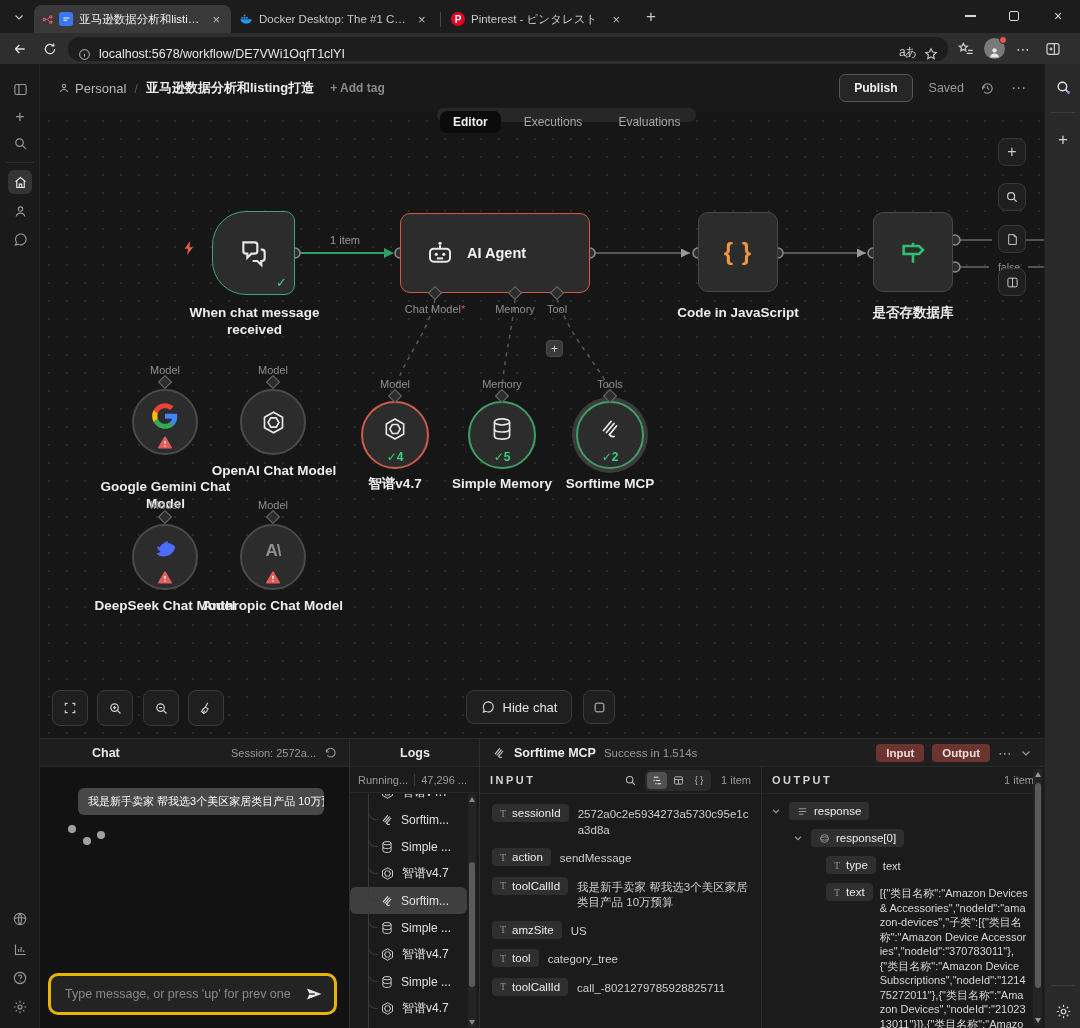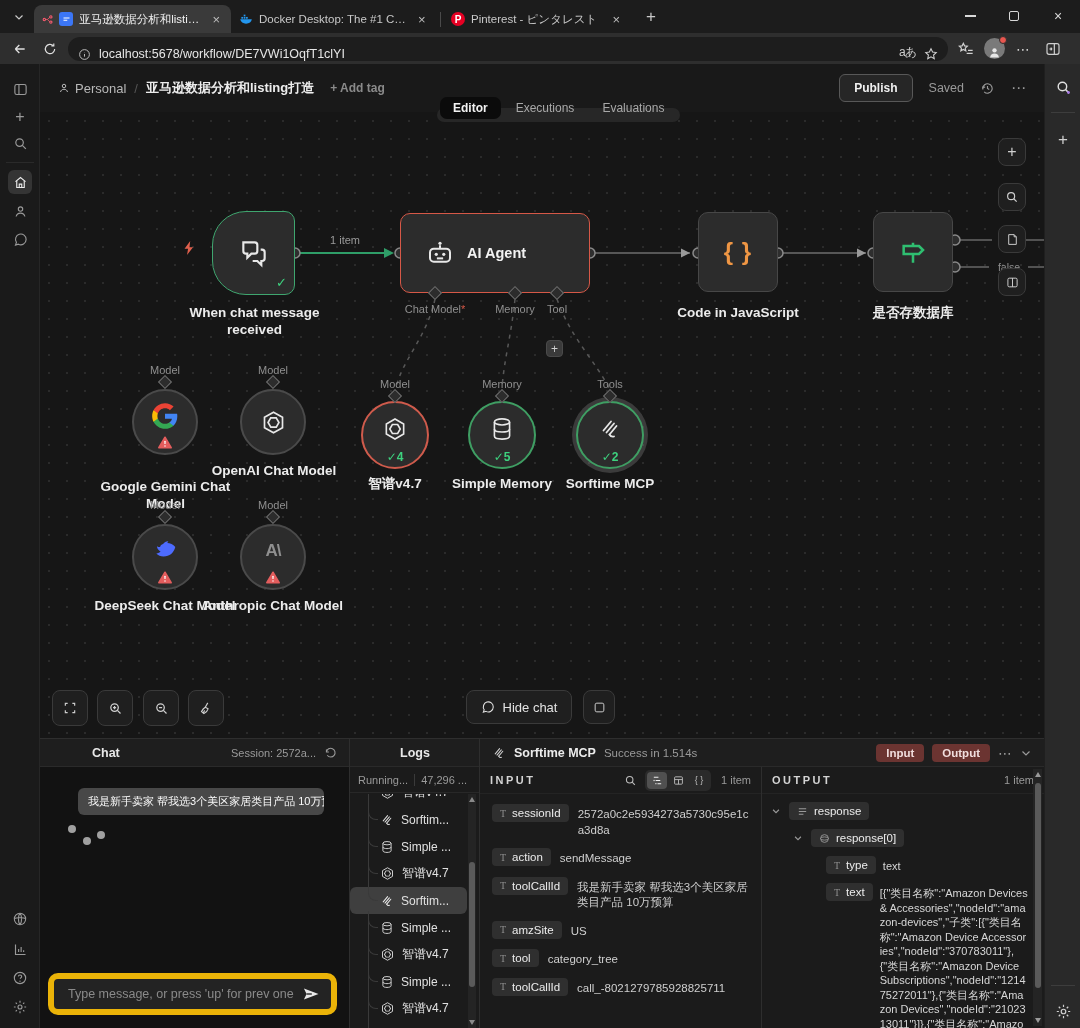--- a/index.html
+++ b/index.html
@@ -48,21 +48,21 @@
   #crumbs .proj{color:#b8b8b8;display:flex;align-items:center;gap:5px;}
   #crumbs .sep{color:#555;}
   #crumbs .wf{color:#ededed;font-weight:700;}
   #crumbs .addtag{color:#8a8a8a;font-size:12px;font-weight:700;margin-left:8px;}
   #hactions{margin-left:auto;display:flex;align-items:center;gap:16px;}
   #publish{background:#262626;border:1px solid #585858;border-radius:6px;color:#f0f0f0;font-size:12px;font-weight:700;padding:6px 14px;}
   #savedtxt{color:#9a9a9a;font-size:12.5px;}
   .hico{color:#9a9a9a;display:flex;align-items:center;}
 
   
-  #viewtabs{position:absolute;left:437px;top:108px;height:14px;background:#272727;border-radius:9px;display:flex;align-items:flex-end;padding:3px;gap:2px;z-index:30;}
+  #viewtabs{position:absolute;left:437px;top:108px;height:14px;background:#272727;border-radius:9px;display:flex;align-items:flex-start;padding:3px;gap:10px;z-index:30;}
   .vtab{font-size:12px;color:#a8a8a8;padding:4px 13px;border-radius:7px;}
   .vtab.active{background:#0b0b0b;color:#f2f2f2;font-weight:700;}
 
   
   #canvas{position:absolute;left:40px;top:112px;width:1004px;height:626px;background-color:#161616;background-image:radial-gradient(#2b2b2b 1px,transparent 1.2px);background-size:18px 18px;overflow:hidden;}
   #wires{position:absolute;left:0;top:0;z-index:1;}
   .node{position:absolute;background:#2c2c2c;z-index:5;}
   .diamond{position:absolute;width:10px;height:10px;background:#2c2c2c;border:1.5px solid #6f6f6f;transform:rotate(45deg);z-index:6;}
   .plabel{position:absolute;font-size:11px;color:#8f8f8f;text-align:center;z-index:6;}
   .nlabel{position:absolute;text-align:center;font-size:13.5px;font-weight:700;color:#ececec;line-height:17px;z-index:6;}
@@ -74,21 +74,21 @@
 
   
   #bottom{position:absolute;left:40px;top:738px;width:1004px;height:290px;background:#1b1b1b;border-top:1px solid #2e2e2e;display:flex;z-index:20;}
   .col{position:relative;height:100%;}
   .colhead{height:28px;display:flex;align-items:center;padding:0 12px;border-bottom:1px solid #2a2a2a;background:#1e1e1e;font-size:12.5px;}
   .colhead .hname{font-weight:700;color:#e8e8e8;margin-left:40px;}
   #chatcol{width:310px;border-right:1px solid #2e2e2e;}
   #chatbody{position:absolute;left:0;top:28px;right:0;bottom:0;background:#121212;}
   #bubble{position:absolute;left:38px;right:25px;top:21px;background:#484848;border-radius:6px;padding:6px 10px;font-size:11px;color:#fafafa;white-space:nowrap;overflow:hidden;}
   .tdot{position:absolute;width:8px;height:8px;border-radius:50%;background:#a0a0a0;}
-  #chatinput{position:absolute;left:8px;right:12px;bottom:13px;height:42px;background:#232323;border:6px solid #eab308;border-radius:10px;display:flex;align-items:center;padding:0 10px 0 14px;}
+  #chatinput{position:absolute;left:8px;right:12px;bottom:13px;height:42px;background:#232323;border:3px solid #eab308;border-radius:10px;display:flex;align-items:center;padding:0 10px 0 14px;}
   #chatinput input{flex:1;background:transparent;border:none;outline:none;color:#e6e6e6;font-size:12.5px;font-family:inherit;}
   #chatinput input::placeholder{color:#8a8a8a;}
   #logscol{width:130px;border-right:1px solid #2e2e2e;}
   #logssub{height:26px;display:flex;align-items:center;font-size:11px;color:#9a9a9a;border-bottom:1px solid #282828;padding:0 8px;gap:6px;}
   #logssub .vsep{width:1px;height:12px;background:#3a3a3a;}
   #loglist{position:absolute;left:0;top:55px;right:0;bottom:0;overflow:hidden;}
   #treeline{position:absolute;left:18px;top:-10px;width:1px;height:252px;background:#3a3a3a;}
   .lrow{position:relative;height:27px;display:flex;align-items:center;padding-left:30px;gap:7px;font-size:12px;color:#e0e0e0;}
   .lrow::before{content:"";position:absolute;left:18px;top:-3px;width:9px;height:16px;border-left:1px solid #3a3a3a;border-bottom:1px solid #3a3a3a;border-bottom-left-radius:8px;}
   .lrow .lbl{white-space:nowrap;overflow:hidden;max-width:66px;}

